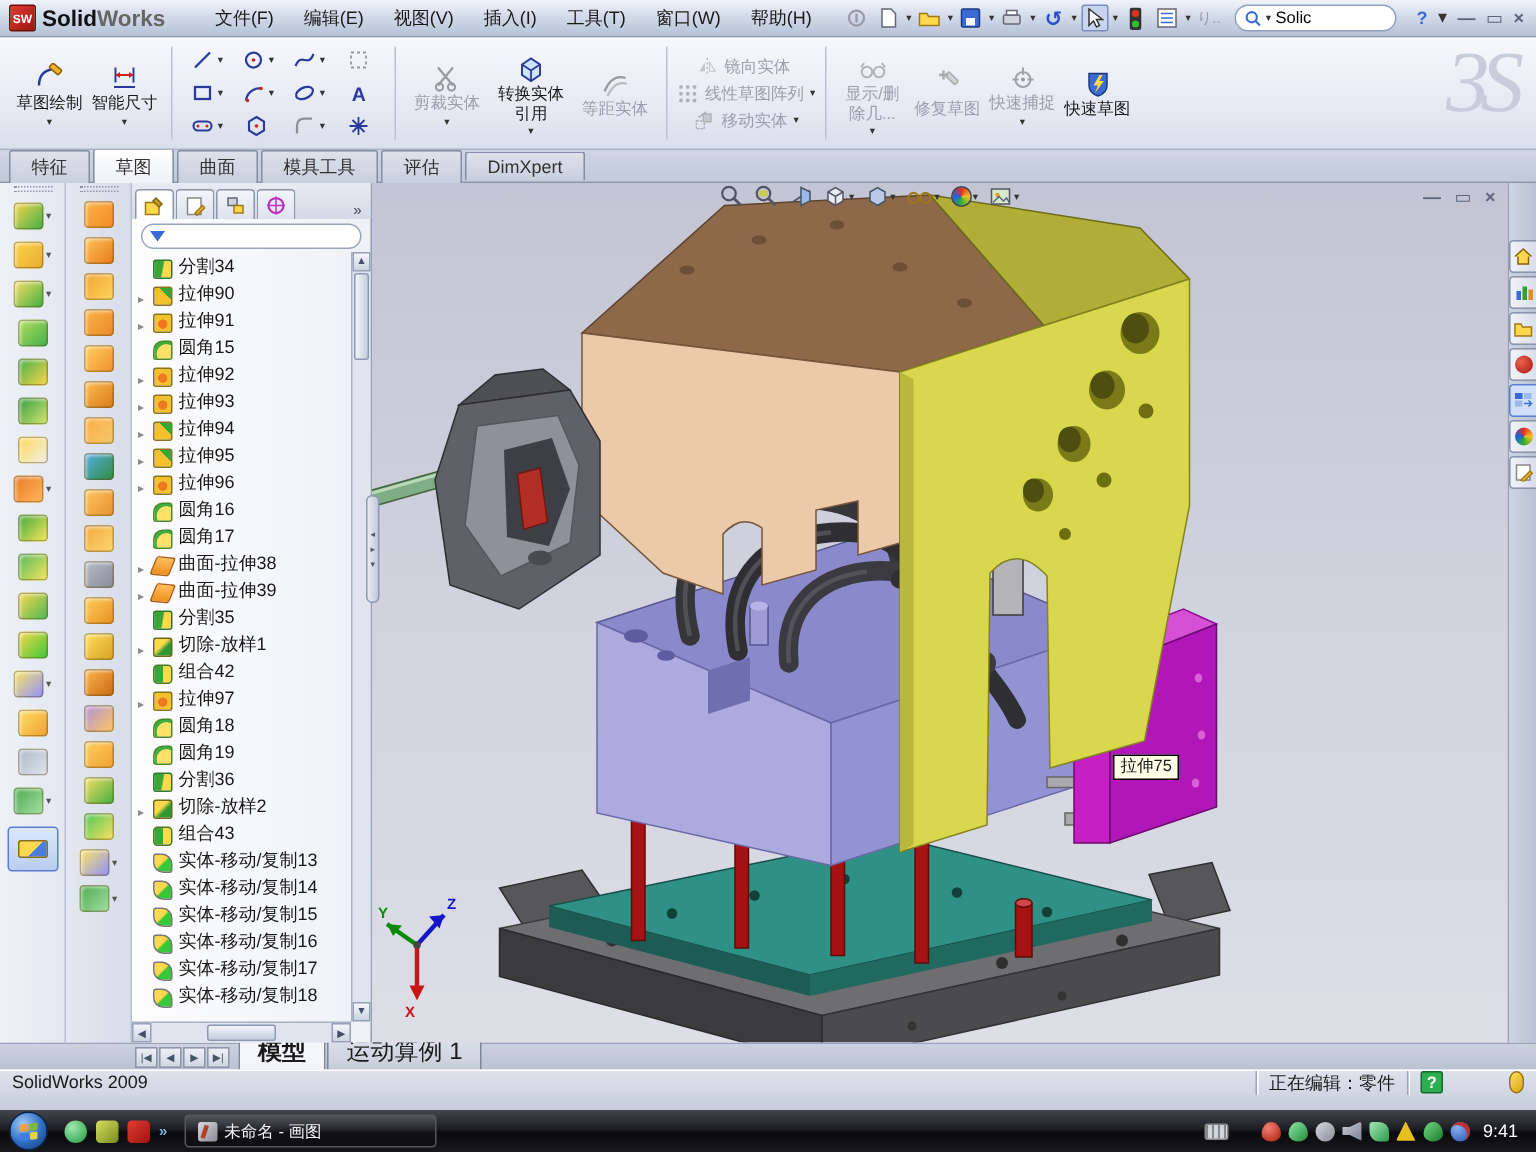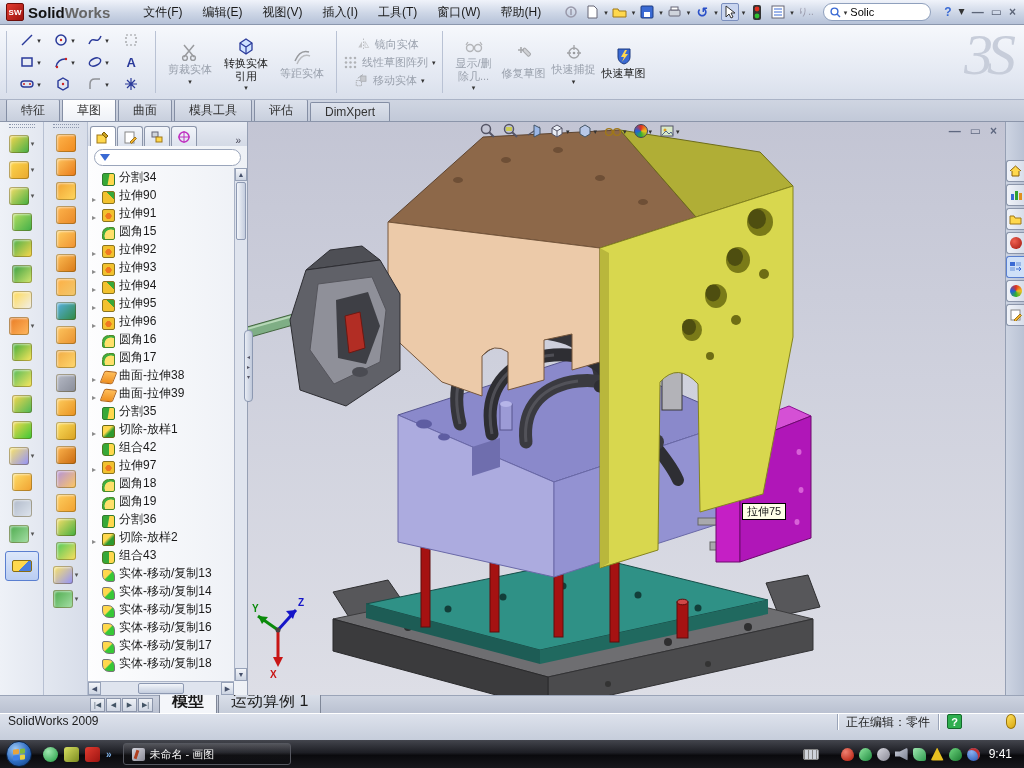--- a/index.html
+++ b/index.html
@@ -33,21 +33,21 @@
 .disabled{color:#9aa1ad}
 .disabled svg{filter:grayscale(1) opacity(.5)}
 .sgrid{display:grid;grid-template-rows:repeat(3,22px);grid-auto-flow:column;grid-template-columns:repeat(4,34px);align-content:center}
 .scell{display:flex;align-items:center;justify-content:center;gap:2px}
 .midbtns .bigbtn{width:56px}
 .lblcol{display:flex;flex-direction:column;justify-content:center;gap:3px}
 .lrow{display:flex;align-items:center;gap:4px;font-size:11px;white-space:nowrap}
 .watermark{position:absolute;right:14px;top:4px;font-family:"Liberation Serif",serif;font-style:italic;font-size:58px;color:#c7cdda;line-height:.9;letter-spacing:-6px;user-select:none}
 
 
-.tabstrip{height:22px;flex:0 0 22px;background:linear-gradient(180deg,#cfd5e2,#c2c9d8);display:flex;align-items:flex-end;padding-left:6px;gap:2px;border-bottom:1px solid #8b95aa}
+.tabstrip{height:22px;flex:0 0 22px;background:linear-gradient(180deg,#cfd5e2,#c2c9d8);display:flex;align-items:center;padding-left:6px;gap:2px;border-bottom:1px solid #8b95aa}
 .rtab{padding:2px 14px;border:1px solid #848ea4;border-bottom:none;background:linear-gradient(180deg,#dde2ec,#c8cfdd);font-size:12px;color:#333;border-radius:2px 2px 0 0}
 .rtab.active{background:linear-gradient(180deg,#ffffff,#eef1f7);font-weight:normal;padding-top:3px}
 
 
 .main{flex:1;display:flex;position:relative;min-height:0}
 .ltcols{width:88px;flex:0 0 88px;display:flex;background:linear-gradient(90deg,#eef1f7,#d7dde9)}
 .ltcol{width:44px;display:flex;flex-direction:column;align-items:center;border-right:1px solid #b7c0d2;padding-top:2px}
 .ltgrip{width:26px;height:4px;border-top:1px dotted #8d97ad;border-bottom:1px dotted #8d97ad;margin-bottom:3px}
 .ltitem{height:26px;display:flex;align-items:center;justify-content:center;gap:2px;width:40px}
 .col2 .ltitem{height:24px}
@@ -334,20 +334,38 @@
     <div class="winbtns">
       <span style="color:#3a6ad4">?</span>
         <span class="caret">▾</span>
       <span>—</span>
       <span>▭</span>
       <span>×</span>
     </div>
   </div>
 
   <div class="cmdbar">
+    <div class="grp">
+
+        <div class="bigbtn" data-icon="b-sketch">
+          <svg width="20" height="20">
+            <use href="#b-sketch"></use>
+          </svg>
+          <span class="lbl">草图绘制</span>
+          <span class="caret">▾</span>
+        </div>
+
+        <div class="bigbtn" data-icon="b-dim">
+          <svg width="20" height="20">
+            <use href="#b-dim"></use>
+          </svg>
+          <span class="lbl">智能尺寸</span>
+          <span class="caret">▾</span>
+        </div>
+      </div>
     <div class="vsep"></div>
     <div class="grp sgrid">
 
         <div class="scell" data-icon="s-line">
           <svg width="16" height="16">
             <use href="#s-line"></use>
           </svg>
           <span class="caret dcaret">▾</span>
         </div>
 

